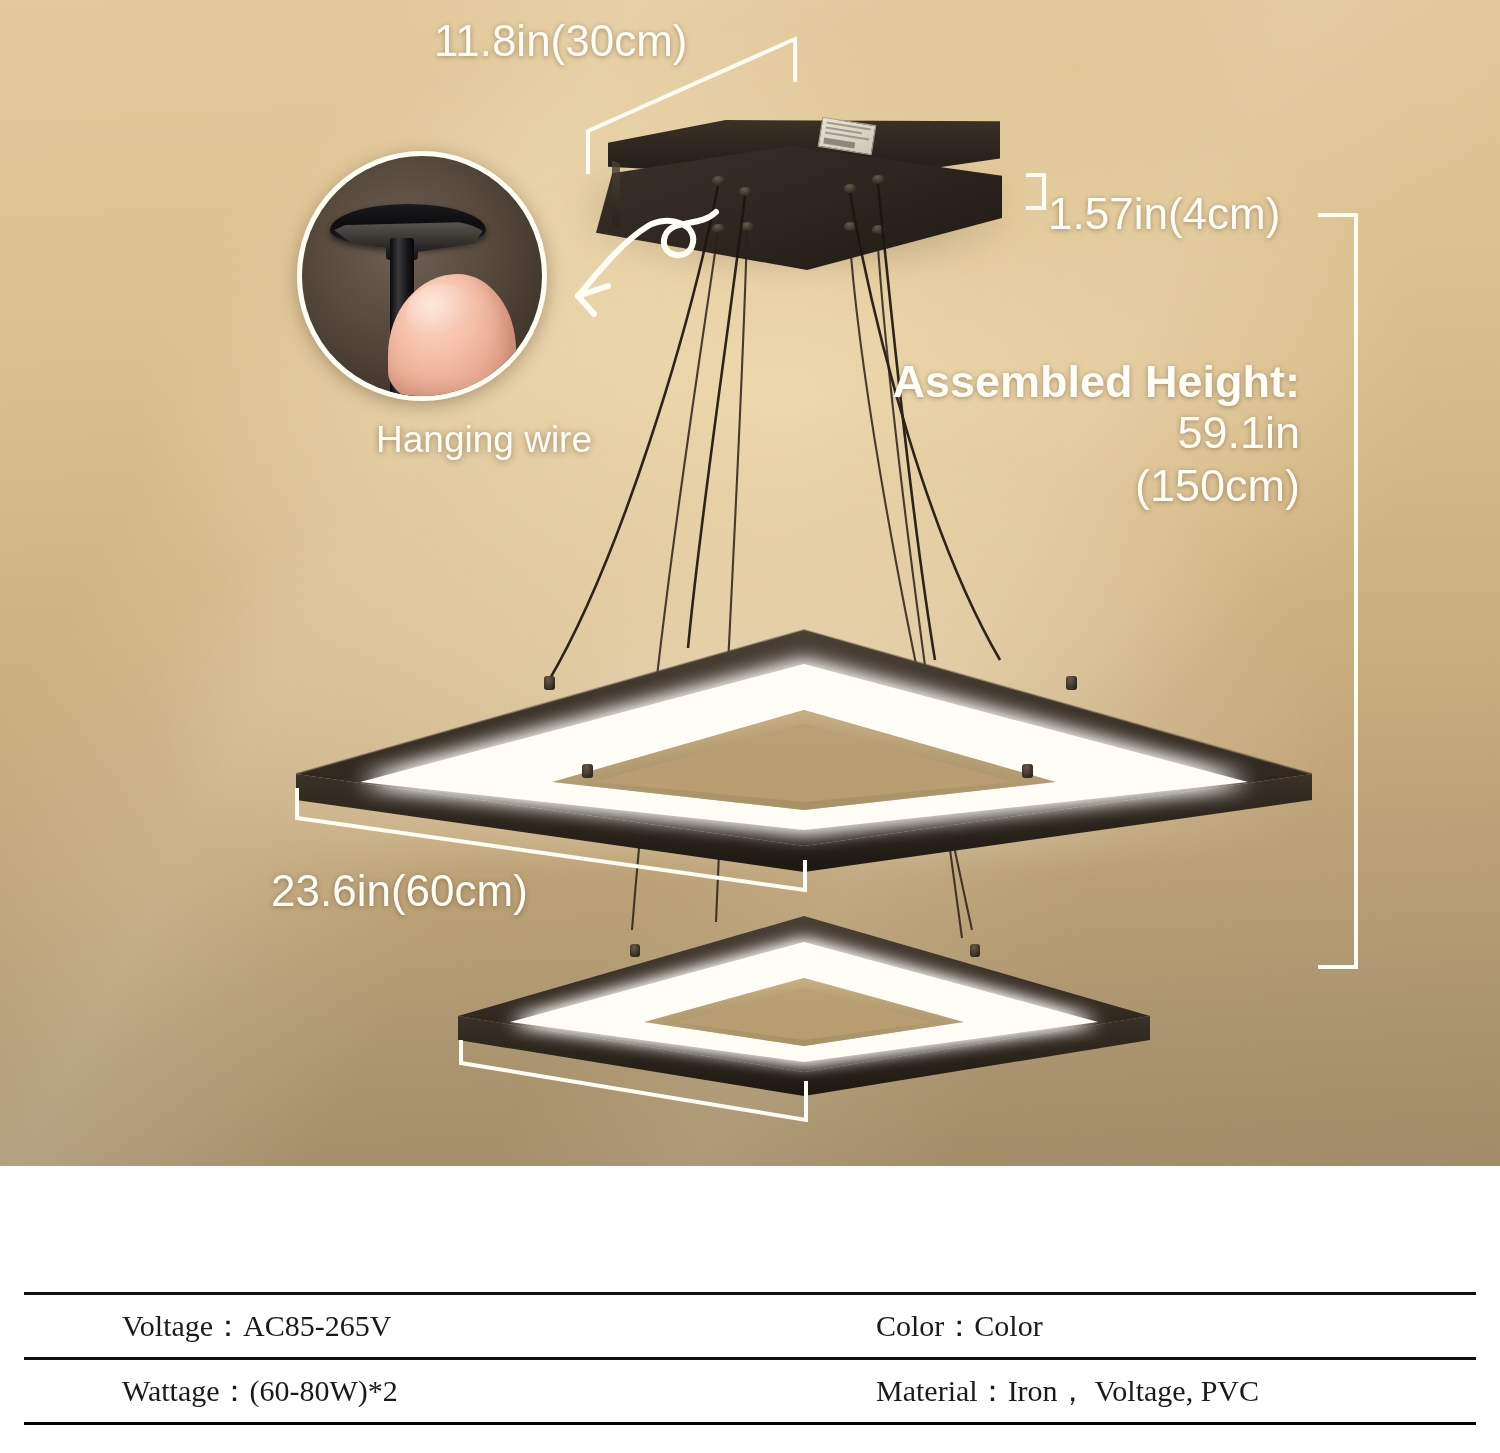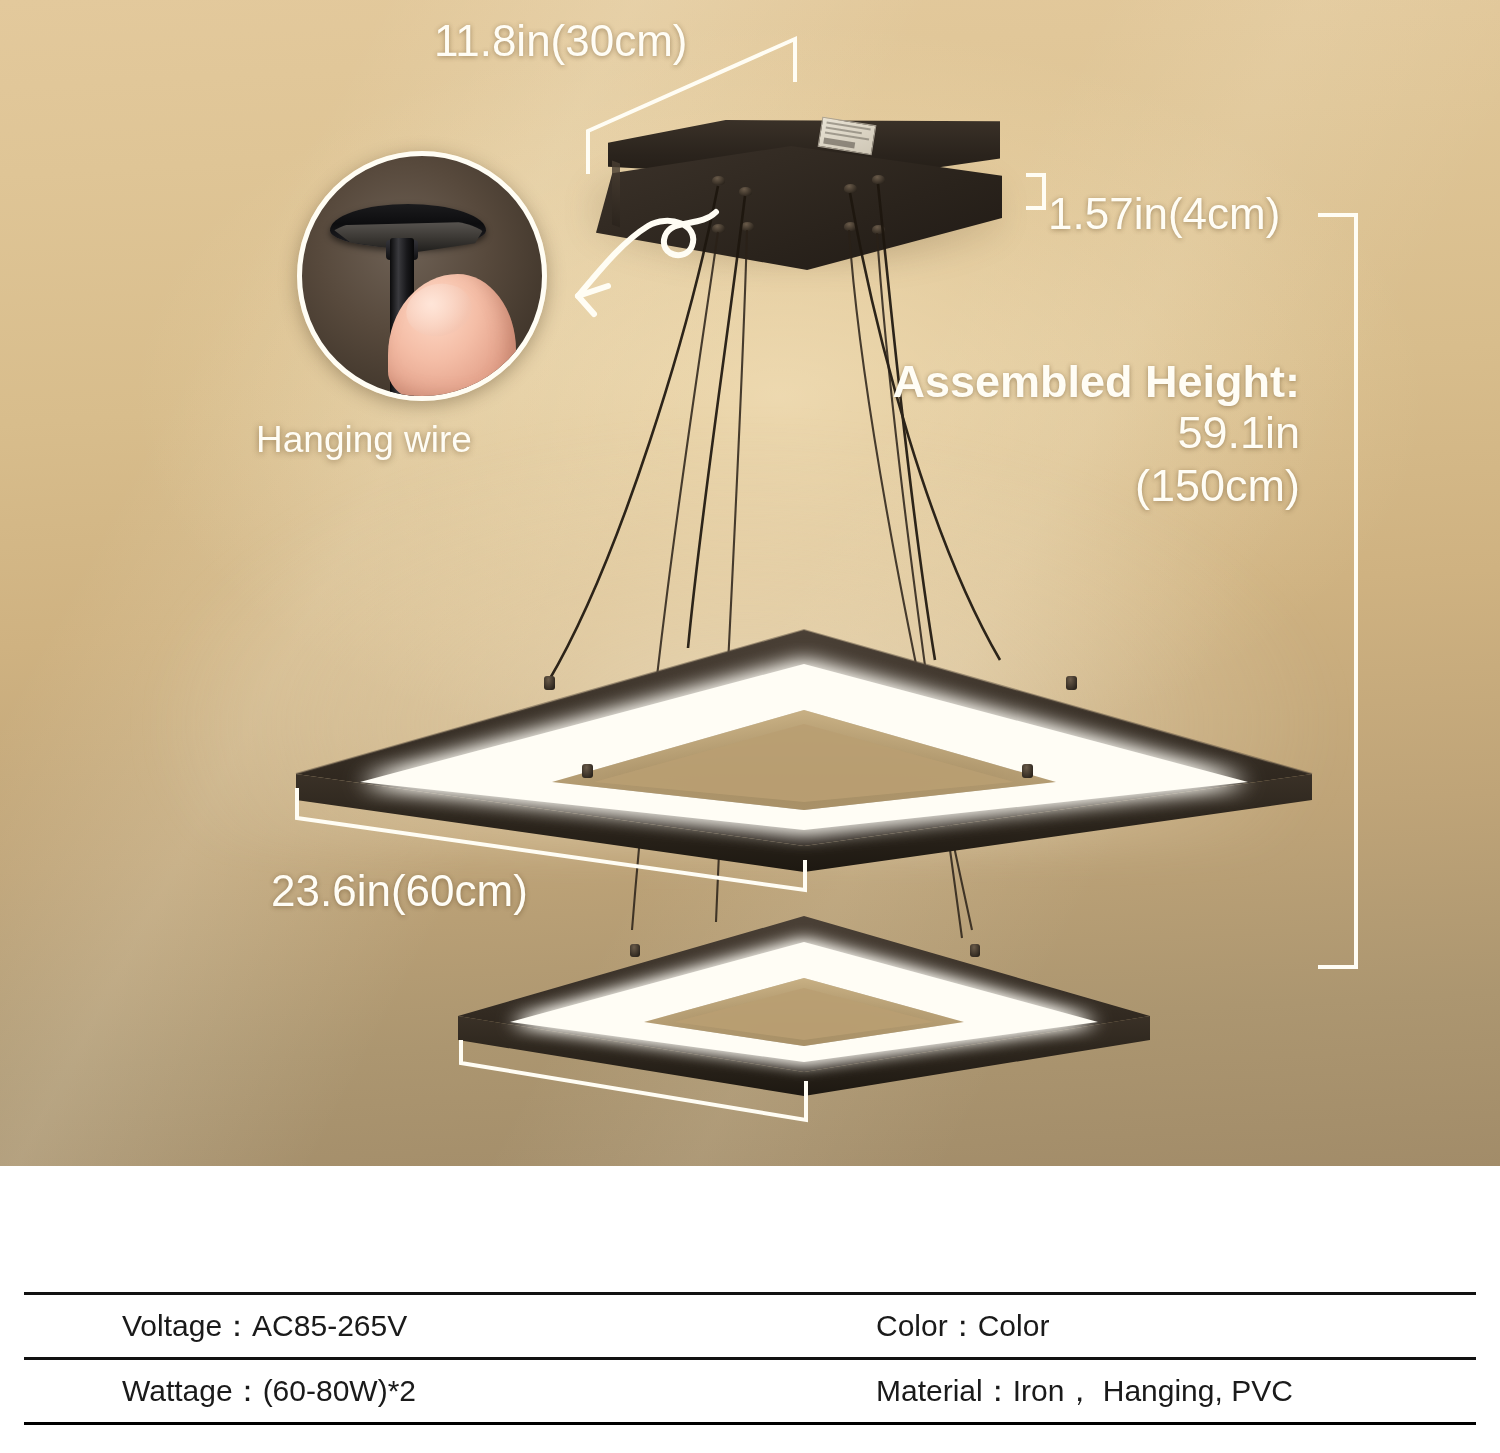--- a/index.html
+++ b/index.html
@@ -125,21 +125,21 @@
   }
 
   
   .dimtext {
     position: absolute; color: #fffdf5; font-weight: 500;
     text-shadow: 0 1px 5px rgba(80,56,24,0.45);
     white-space: pre;
   }
   .calltext {
     position: absolute; color: #fffdf5; font-weight: 500;
-    text-align: left; line-height: 1.18;
+    text-align: right; line-height: 1.18;
     text-shadow: 0 1px 6px rgba(80,56,24,0.50);
   }
   svg.overlay { position: absolute; left: 0; top: 0; width: 1500px; height: 1166px; overflow: visible; }
 
   
   #spec {
     position: absolute; left: 0; top: 1166px; width: 1500px; height: 287px;
     background: #ffffff;
   }
   #spec .title {
@@ -150,21 +150,21 @@
     font-family: "DejaVu Sans", "Liberation Sans", sans-serif;
   }
   #spec table {
     position: absolute; left: 24px; top: 126px; width: 1452px;
     border-collapse: collapse;
     table-layout: fixed;
   }
   #spec td {
     height: 65px; vertical-align: middle;
     font-size: 30px; color: #1a1a1a;
-    font-family: Liberation Sans, sans-serif;
+    font-family: Liberation Serif, serif;
     border-top: 3px solid #111;
   }
   #spec tr:last-child td { border-bottom: 3px solid #000000; }
   #spec td.c1 { width: 830px; padding-left: 98px; }
   #spec td.c2 { width: 622px; padding-left: 22px; }
   #spec .k { }
   #spec .v { }
 </style>
 </head>
 <body>
@@ -341,20 +341,20 @@
           </td>
           <td class="c2">
             <span class="k">Color：</span><span class="v">Color</span>
           </td>
         </tr>
         <tr>
           <td class="c1">
             <span class="k">Wattage：</span><span class="v">(60-80W)*2</span>
           </td>
           <td class="c2">
-            <span class="k">Material：</span><span class="v">Iron， Hanging, PVC</span>
+            <span class="k">Material：</span><span class="v">Iron， Voltage, PVC</span>
           </td>
         </tr>
       </tbody>
     </table>
   </div>
 
 </div>
 
 </body></html>

